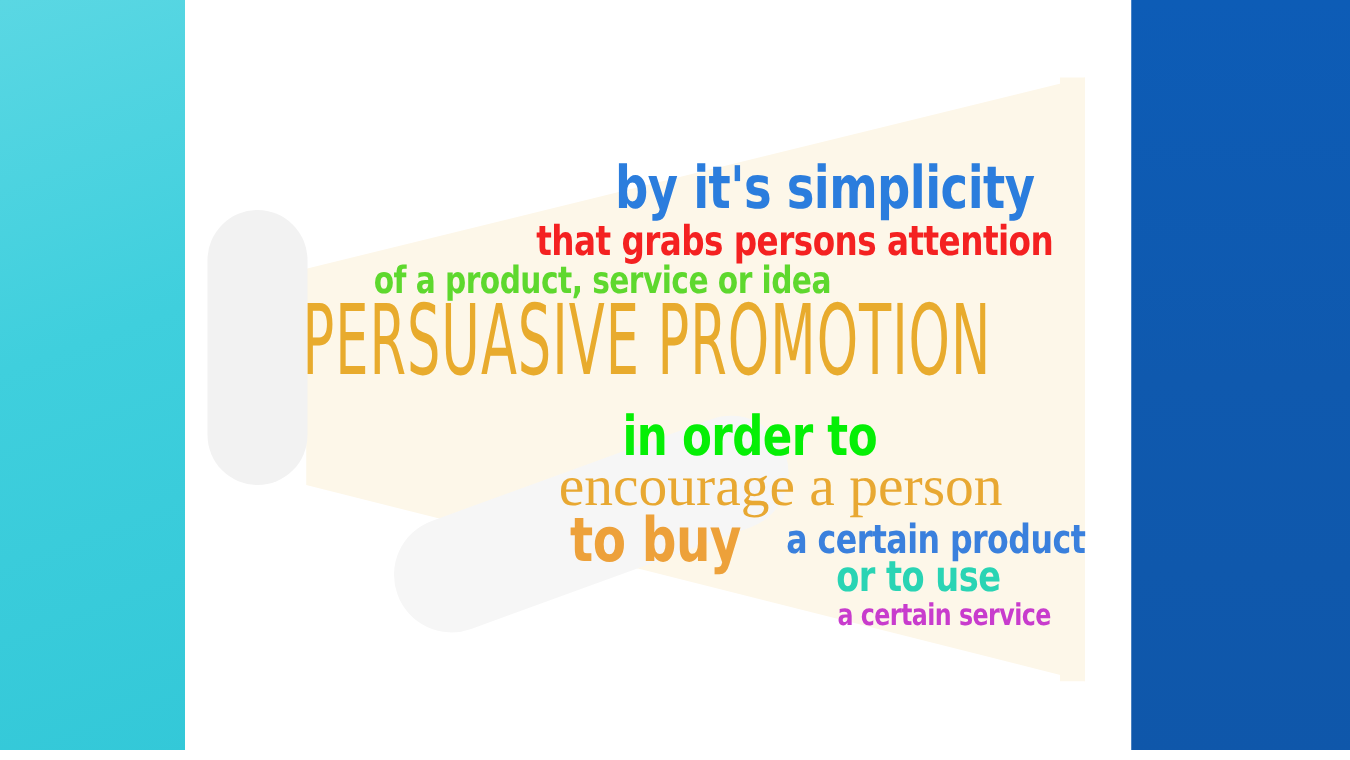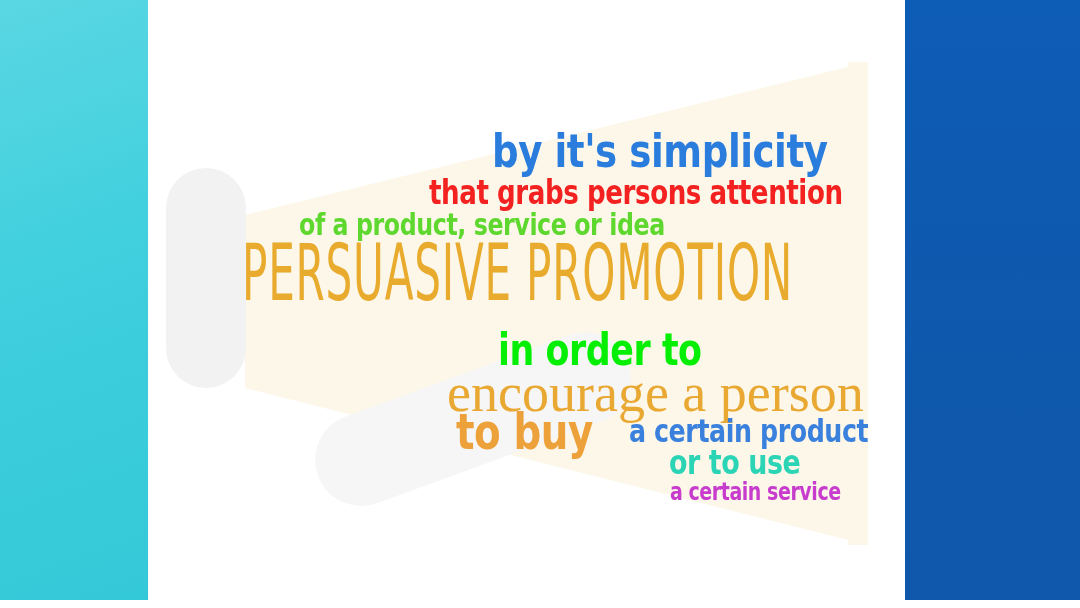--- a/index.html
+++ b/index.html
@@ -73,21 +73,21 @@
     transform: scaleX(0.78) scaleY(1.30);
     transform-origin: left center;
     letter-spacing: 1px;
   }
 
   #w-simplicity   { left: 492px; top: 127px;  font-size: 47px; }
   #w-attention    { left: 429px; top: 176px;  font-size: 33px; }
   #w-product-idea { left: 299px; top: 210px;  font-size: 30px; }
   #w-headline     { left: 242px; top: 243px;  font-size: 60px; }
   #w-inorder      { left: 498px; top: 328px;  font-size: 44px; }
-  #w-encourage    { left: 447px; top: 366px;  font-size: 54px; }
+  #w-encourage    { left: 447px; top: 366px;  font-size: 46px; }
   #w-tobuy        { left: 456px; top: 408px;  font-size: 49px; }
   #w-acertprod    { left: 629px; top: 415px;  font-size: 32px; }
   #w-ortouse      { left: 669px; top: 445px;  font-size: 34px; }
   #w-acertserv    { left: 670px; top: 480px;  font-size: 24px; }
 </style>
 </head>
 <body>
 
 <div id="slide" style="background: rgb(255, 255, 255);">
 

